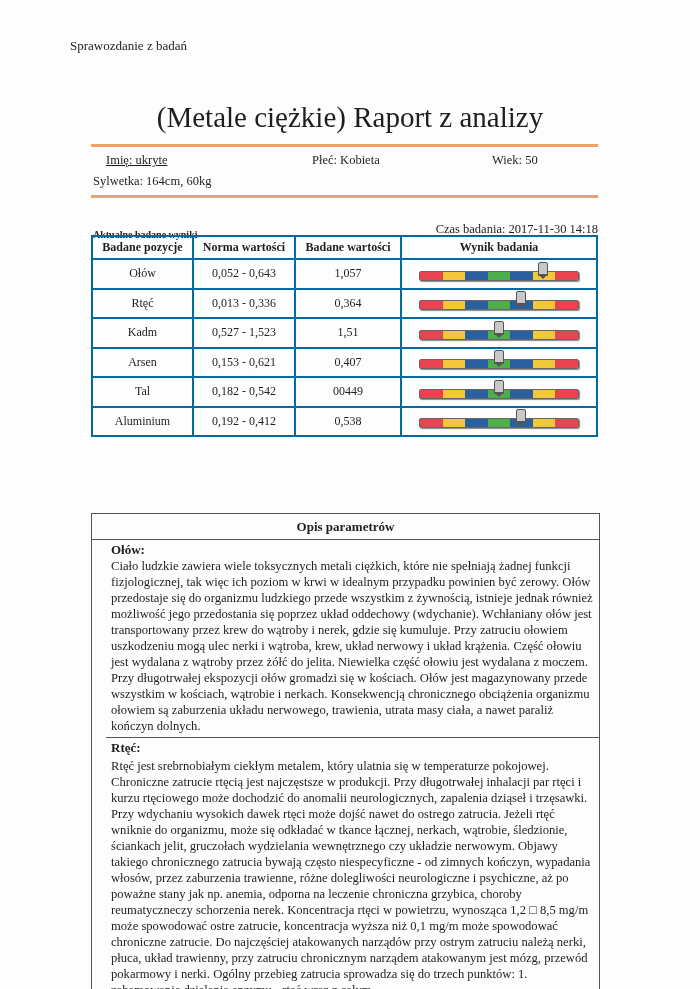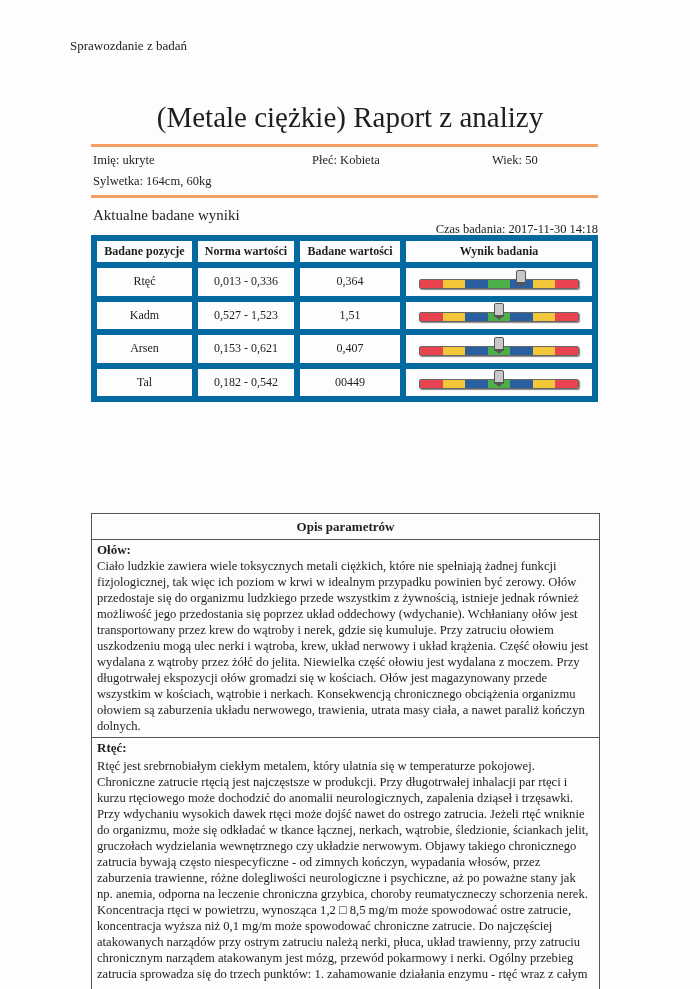--- a/index.html
+++ b/index.html
@@ -3,46 +3,46 @@
 <meta charset="utf-8">
 <style>
   html, body { margin:0; padding:0; background:#fdfdfd; }
   body { width:700px; height:989px; position:relative; overflow:hidden;
          font-family:"Liberation Serif", "DejaVu Serif", serif; color:#1e1e1e; }
   .running-header { position:absolute; left:70px; top:38px; font-size:13px; }
   .title { position:absolute; left:0; width:700px; top:101px; text-align:center; font-size:29px; }
   .rule { position:absolute; left:91px; width:507px; height:3px; background:#f2a066; }
   .rule.top { top:144px; } .rule.bottom { top:195px; }
   .info { position:absolute; font-size:12.5px; }
-  .section-title { position:absolute; left:93px; top:207px; font-weight:normal; font-size:15px; }
+  .section-title { position:absolute; left:93px; top:229px; font-weight:bold; font-size:10px; }
   table.results { position:absolute; left:91px; top:235px; width:507px; border-collapse:collapse; font-size:12px; }
-  table.results th, table.results td { border:6px solid #0369a1; text-align:center; padding:0; }
+  table.results th, table.results td { border:2px solid #0369a1; text-align:center; padding:0; }
   table.results th { height:21px; font-weight:bold; font-size:12px; }
   table.results td { height:27.5px; }
   .gauge { position:relative; width:158px; height:8px; margin:0 auto; top:2px; border:1px solid #666;
            border-radius:2px; display:flex; box-shadow:1px 1px 1px #888; }
   .gauge span { flex:1; height:100%; }
   .marker { position:absolute; top:-10px; width:8px; height:12px; background:#c8c8c8; border:1px solid #555;
             border-radius:2px 2px 0 0; margin-left:-5px; }
   .marker:after { content:""; position:absolute; left:-1px; top:11px; border-left:5px solid transparent;
                   border-right:5px solid transparent; border-top:5px solid #555; }
   .desc { position:absolute; left:91px; top:513px; width:507px; border:1px solid #555; border-bottom:none; height:480px; }
   .desc-head { text-align:center; font-weight:bold; font-size:13px; height:25px; line-height:25px; border-bottom:1px solid #555; }
-  .desc-block { border-bottom:1px solid #555; padding:2px 5px 3px 5px; }
+  .desc-block { border-bottom:1px solid #555; padding:2px 5px 3px 5px;margin-left:14px; }
   .desc-block h4 { margin:0; font-size:13px; font-weight:bold; line-height:16px; }
   .desc-block p { margin:0; font-size:12.6px; line-height:16px; }
 </style>
 </head>
 <body>
 
 <div class="running-header">Sprawozdanie z badań</div>
 <div class="title">(Metale ciężkie) Raport z analizy</div>
 <div class="rule top"></div>
 
-<div class="info" style="left:93px;top:153px;">Imię: ukryte</div>
+<div class="info" style="left:106px;top:153px;text-decoration:underline;">Imię: ukryte</div>
 <div class="info" style="left:312px;top:153px;">Płeć: Kobieta</div>
 <div class="info" style="left:492px;top:153px;">Wiek: 50</div>
 <div class="info" style="left:93px;top:174px;">Sylwetka: 164cm, 60kg</div>
 <div class="info" style="right:102px;top:174px;margin-top:48px;">Czas badania: 2017-11-30 14:18</div>
 
 <div class="rule bottom"></div>
 
 <div class="section-title">Aktualne badane wyniki</div>
 
 <table class="results">
@@ -54,20 +54,37 @@
     </colgroup>
   <thead>
     <tr>
       <th>Badane pozycje</th>
       <th>Norma wartości</th>
       <th>Badane wartości</th>
       <th>Wynik badania</th>
     </tr>
   </thead>
   <tbody id="results-body">
+      <tr>
+        <td>Ołów</td>
+        <td>0,052 - 0,643</td>
+        <td>1,057</td>
+        <td>
+          <div class="gauge">
+            <span style="background: rgb(232, 67, 79);"></span>
+            <span style="background: rgb(243, 199, 58);"></span>
+            <span style="background: rgb(42, 95, 160);"></span>
+            <span style="background: rgb(76, 175, 74);"></span>
+            <span style="background: rgb(42, 95, 160);"></span>
+            <span style="background: rgb(243, 199, 58);"></span>
+            <span style="background: rgb(232, 67, 79);"></span>
+            <div class="marker" style="left: 78%;"></div>
+          </div>
+        </td>
+      </tr>
       <tr>
         <td>Rtęć</td>
         <td>0,013 - 0,336</td>
         <td>0,364</td>
         <td>
           <div class="gauge">
             <span style="background: rgb(232, 67, 79);"></span>
             <span style="background: rgb(243, 199, 58);"></span>
             <span style="background: rgb(42, 95, 160);"></span>
             <span style="background: rgb(76, 175, 74);"></span>
@@ -122,20 +139,37 @@
             <span style="background: rgb(243, 199, 58);"></span>
             <span style="background: rgb(42, 95, 160);"></span>
             <span style="background: rgb(76, 175, 74);"></span>
             <span style="background: rgb(42, 95, 160);"></span>
             <span style="background: rgb(243, 199, 58);"></span>
             <span style="background: rgb(232, 67, 79);"></span>
             <div class="marker" style="left: 50%;"></div>
           </div>
         </td>
       </tr>
+      <tr>
+        <td>Aluminium</td>
+        <td>0,192 - 0,412</td>
+        <td>0,538</td>
+        <td>
+          <div class="gauge">
+            <span style="background: rgb(232, 67, 79);"></span>
+            <span style="background: rgb(243, 199, 58);"></span>
+            <span style="background: rgb(42, 95, 160);"></span>
+            <span style="background: rgb(76, 175, 74);"></span>
+            <span style="background: rgb(42, 95, 160);"></span>
+            <span style="background: rgb(243, 199, 58);"></span>
+            <span style="background: rgb(232, 67, 79);"></span>
+            <div class="marker" style="left: 64%;"></div>
+          </div>
+        </td>
+      </tr>
     </tbody>
 </table>
 
 <div class="desc">
   <div class="desc-head">Opis parametrów</div>
   <div class="desc-block">
     <h4>Ołów:</h4>
     <p>Ciało ludzkie zawiera wiele toksycznych metali ciężkich, które nie spełniają żadnej funkcji fizjologicznej, tak więc ich poziom w krwi w idealnym przypadku powinien być zerowy. Ołów przedostaje się do organizmu ludzkiego przede wszystkim z żywnością, istnieje jednak również możliwość jego przedostania się poprzez układ oddechowy (wdychanie). Wchłaniany ołów jest transportowany przez krew do wątroby i nerek, gdzie się kumuluje. Przy zatruciu ołowiem uszkodzeniu mogą ulec nerki i wątroba, krew, układ nerwowy i układ krążenia. Część ołowiu jest wydalana z wątroby przez żółć do jelita. Niewielka część ołowiu jest wydalana z moczem. Przy długotrwałej ekspozycji ołów gromadzi się w kościach. Ołów jest magazynowany przede wszystkim w kościach, wątrobie i nerkach. Konsekwencją chronicznego obciążenia organizmu ołowiem są zaburzenia układu nerwowego, trawienia, utrata masy ciała, a nawet paraliż kończyn dolnych.</p>
   </div>
   <div class="desc-block" style="border-bottom:none;">

